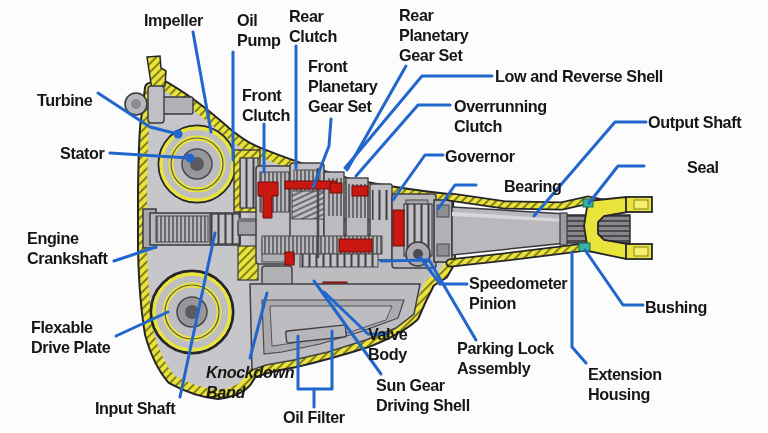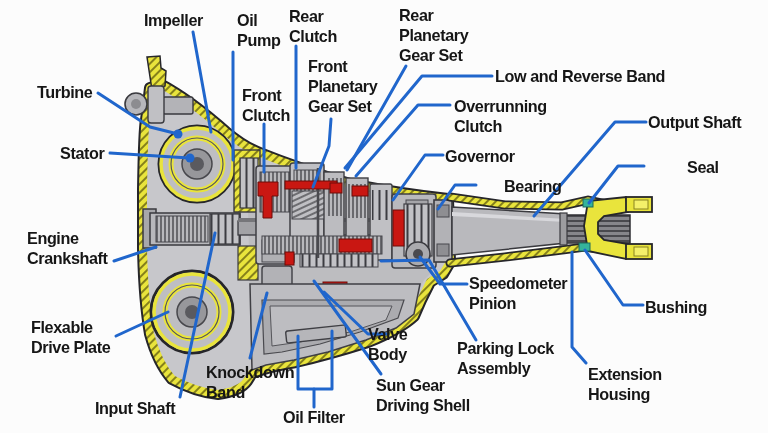--- a/index.html
+++ b/index.html
@@ -241,41 +241,41 @@
     <div class="label" style="left: 289px; top: 6px;">Rear
 Clutch</div>
     <div class="label" style="left: 242px; top: 85px;">Front
 Clutch</div>
     <div class="label" style="left: 308px; top: 56px;">Front
 Planetary
 Gear Set</div>
     <div class="label" style="left: 399px; top: 5px;">Rear
 Planetary
 Gear Set</div>
-    <div class="label" style="left: 495px; top: 66px;">Low and Reverse Band</div>
+    <div class="label" style="left: 495px; top: 66px;">Low and Reverse Shell</div>
     <div class="label" style="left: 454px; top: 96px;">Overrunning
 Clutch</div>
     <div class="label" style="left: 445px; top: 146px;">Governor</div>
-    <div class="label" style="left: 37px; top: 82px;">Turbine</div>
+    <div class="label" style="left: 37px; top: 90px;">Turbine</div>
     <div class="label" style="left: 60px; top: 143px;">Stator</div>
     <div class="label" style="left: 648px; top: 112px;">Output Shaft</div>
     <div class="label" style="left: 646px; top: 157px; margin-left: 41px;">Seal</div>
     <div class="label" style="left: 478px; top: 176px; margin-left: 26px;">Bearing</div>
     <div class="label" style="left: 27px; top: 228px;">Engine
 Crankshaft</div>
     <div class="label" style="left: 469px; top: 273px;">Speedometer
 Pinion</div>
     <div class="label" style="left: 645px; top: 297px;">Bushing</div>
     <div class="label" style="left: 31px; top: 317px;">Flexable
 Drive Plate</div>
     <div class="label" style="left: 368px; top: 324px;">Valve
 Body</div>
     <div class="label" style="left: 457px; top: 338px;">Parking Lock
 Assembly</div>
-    <div class="label" style="left: 206px; top: 362px;">Knockdown
+    <div class="label" style="left: 206px; top: 362px; font-style: italic;">Knockdown
 Band</div>
     <div class="label" style="left: 376px; top: 375px;">Sun Gear
 Driving Shell</div>
     <div class="label" style="left: 588px; top: 364px;">Extension
 Housing</div>
     <div class="label" style="left: 95px; top: 398px;">Input Shaft</div>
     <div class="label" style="left: 283px; top: 407px;">Oil Filter</div>
   </div>
 </div>
 

